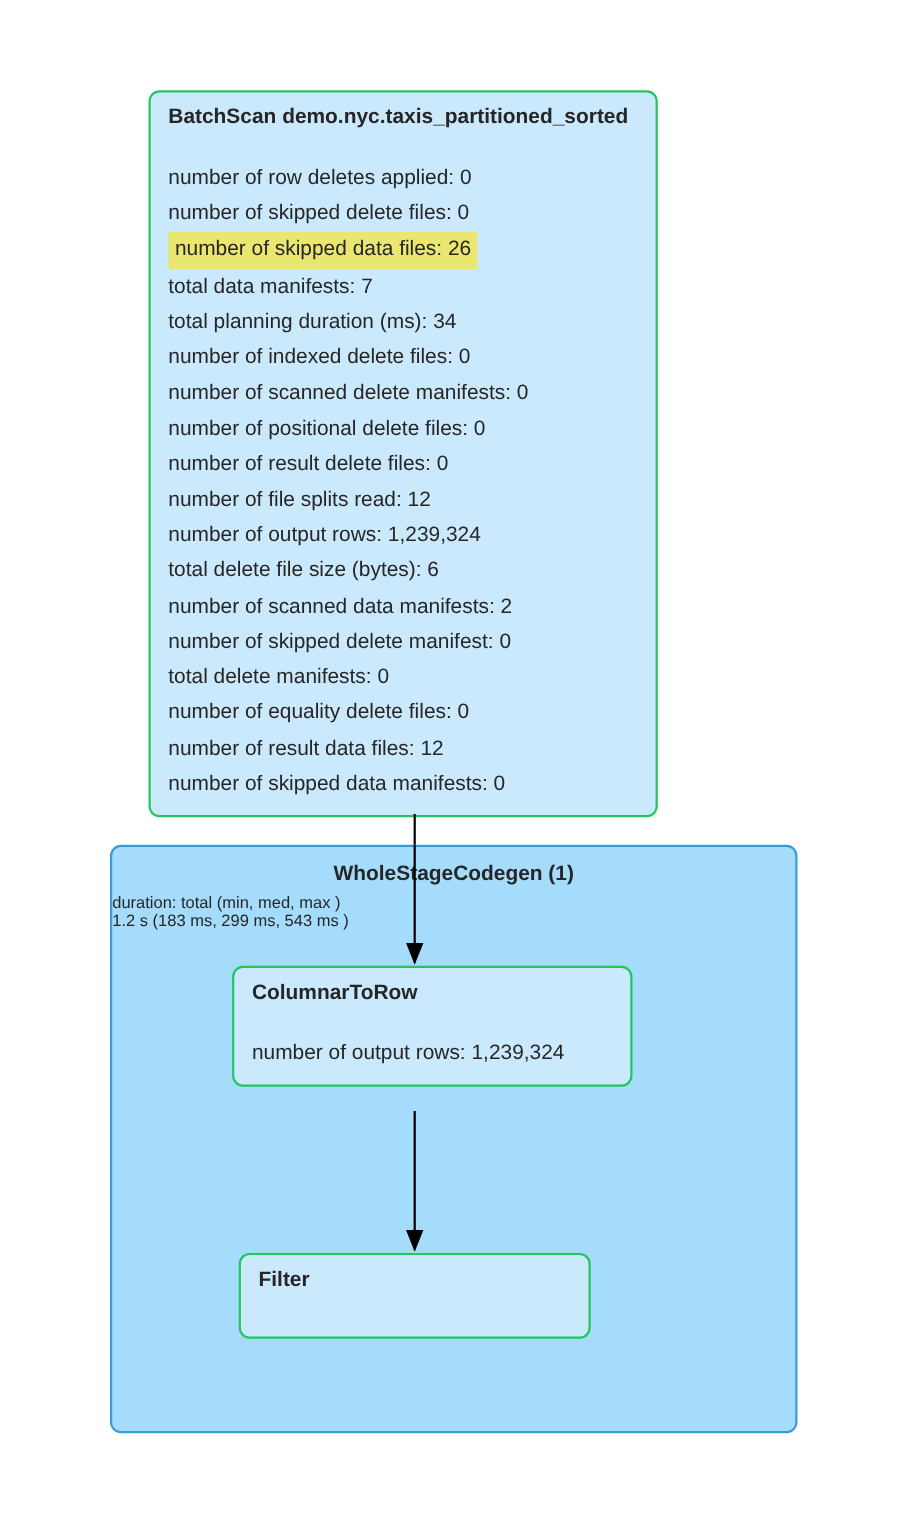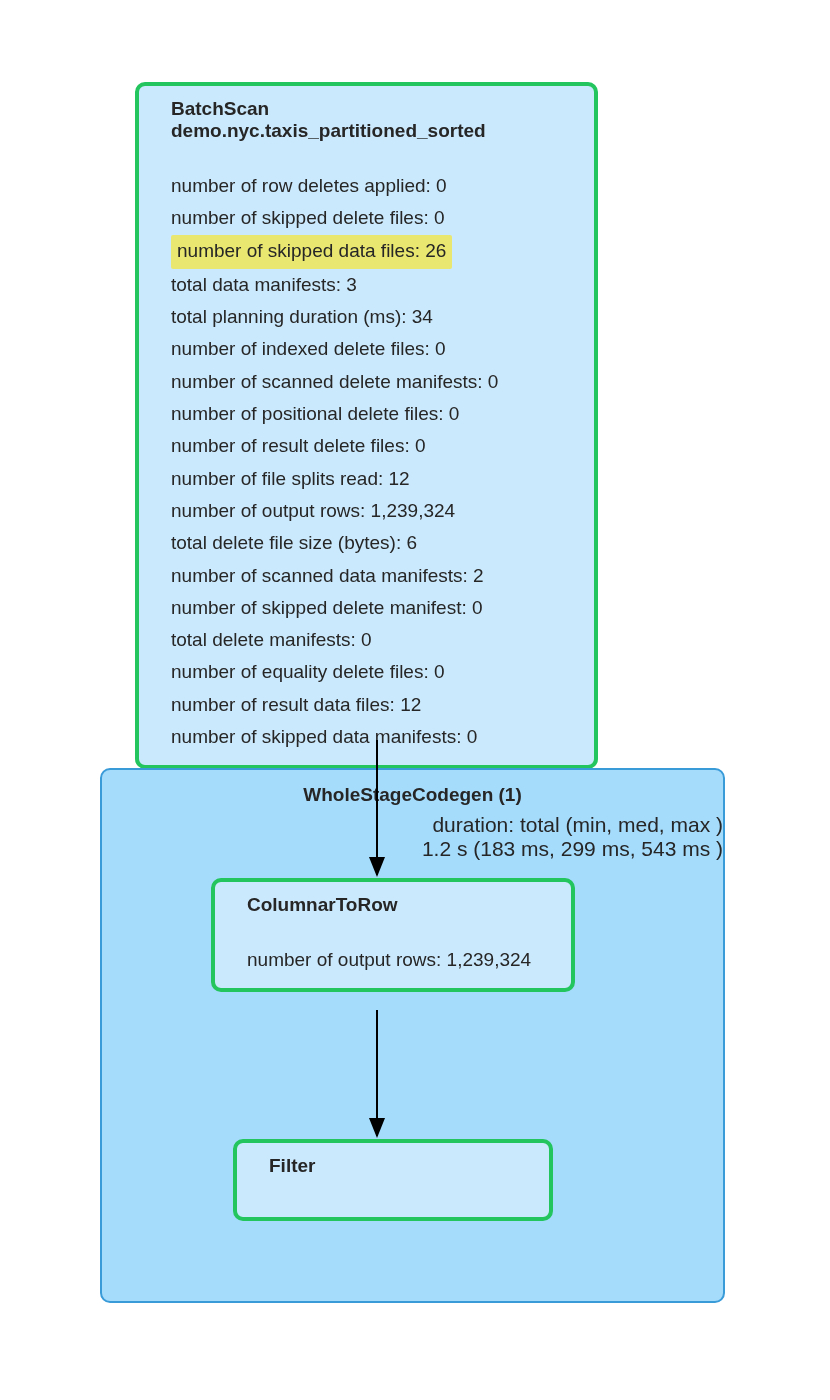--- a/index.html
+++ b/index.html
@@ -9,23 +9,23 @@
     background: #ffffff;
     font-family: -apple-system, BlinkMacSystemFont, "Segoe UI", Helvetica, Arial, sans-serif;
     font-size: 19px;
     color: #262626;
     width: 830px;
     height: 1400px;
     position: relative;
   }
   .node {
     position: absolute;
-    border: 4px solid #22c55e;
+    border: 2px solid #22c55e;
     border-radius: 10px;
-    padding: 12px 32px;
+    padding: 12px 16px;
   }
   .node-light {
     background: #cbe9fc;
   }
   .node-title {
     font-weight: 700;
     margin-bottom: 28px;
   }
   .metric-line {
     line-height: 1.7;
@@ -42,41 +42,41 @@
     border: 2px solid #3a9bd9;
     background: #a5dbfb;
     border-radius: 10px;
   }
   .stage-header {
     text-align: center;
     font-weight: 700;
     margin-top: 14px;
   }
   .stage-sub {
-    text-align: right;
-    font-size: 21px;
+    text-align: left;
+    font-size: 15px;
     line-height: 1.25;
     margin-top: 6px;
   }
   svg.arrow {
     position: absolute;
     overflow: visible;
   }
 </style>
 </head>
 <body>
 
 <div class="node node-light" style="left:135px; top:82px; width:463px;">
   <div class="node-title">BatchScan demo.nyc.taxis_partitioned_sorted</div>
   <div class="metric-line">number of row deletes applied: 0</div>
   <div class="metric-line">number of skipped delete files: 0</div>
   <div class="metric-line">
     <span class="highlight">number of skipped data files: 26</span>
   </div>
-  <div class="metric-line">total data manifests: 3</div>
+  <div class="metric-line">total data manifests: 7</div>
   <div class="metric-line">total planning duration (ms): 34</div>
   <div class="metric-line">number of indexed delete files: 0</div>
   <div class="metric-line">number of scanned delete manifests: 0</div>
   <div class="metric-line">number of positional delete files: 0</div>
   <div class="metric-line">number of result delete files: 0</div>
   <div class="metric-line">number of file splits read: 12</div>
   <div class="metric-line">number of output rows: 1,239,324</div>
   <div class="metric-line">total delete file size (bytes): 6</div>
   <div class="metric-line">number of scanned data manifests: 2</div>
   <div class="metric-line">number of skipped delete manifest: 0</div>
@@ -107,15 +107,15 @@
 
 <div class="node node-light" style="left:211px; top:878px; width:364px;">
   <div class="node-title">ColumnarToRow</div>
   <div class="metric-line">number of output rows: 1,239,324</div>
 </div>
 
 <svg class="arrow" style="left:0; top:0; width:830px; height:1400px;">
   <line x1="377" y1="1010" x2="377" y2="1136" stroke="#000" stroke-width="2" marker-end="url(#arrowhead)"></line>
 </svg>
 
-<div class="node node-light" style="left:233px; top:1139px; width:320px;">
+<div class="node node-light" style="left:217px; top:1139px; width:320px;">
   <div class="node-title">Filter</div>
 </div>
 
 </body></html>

